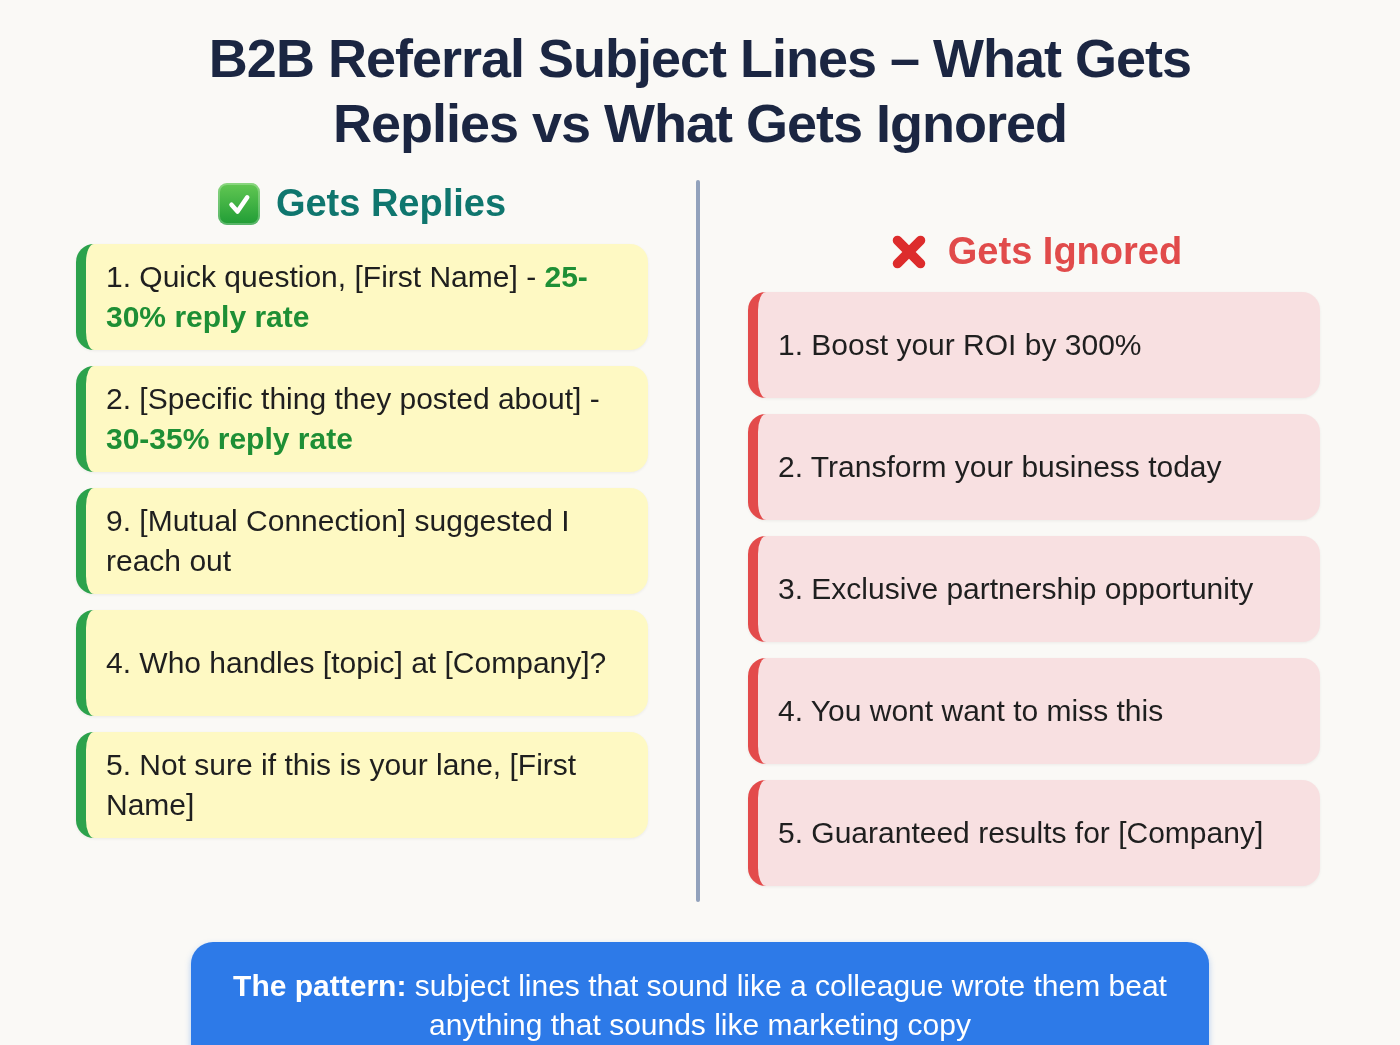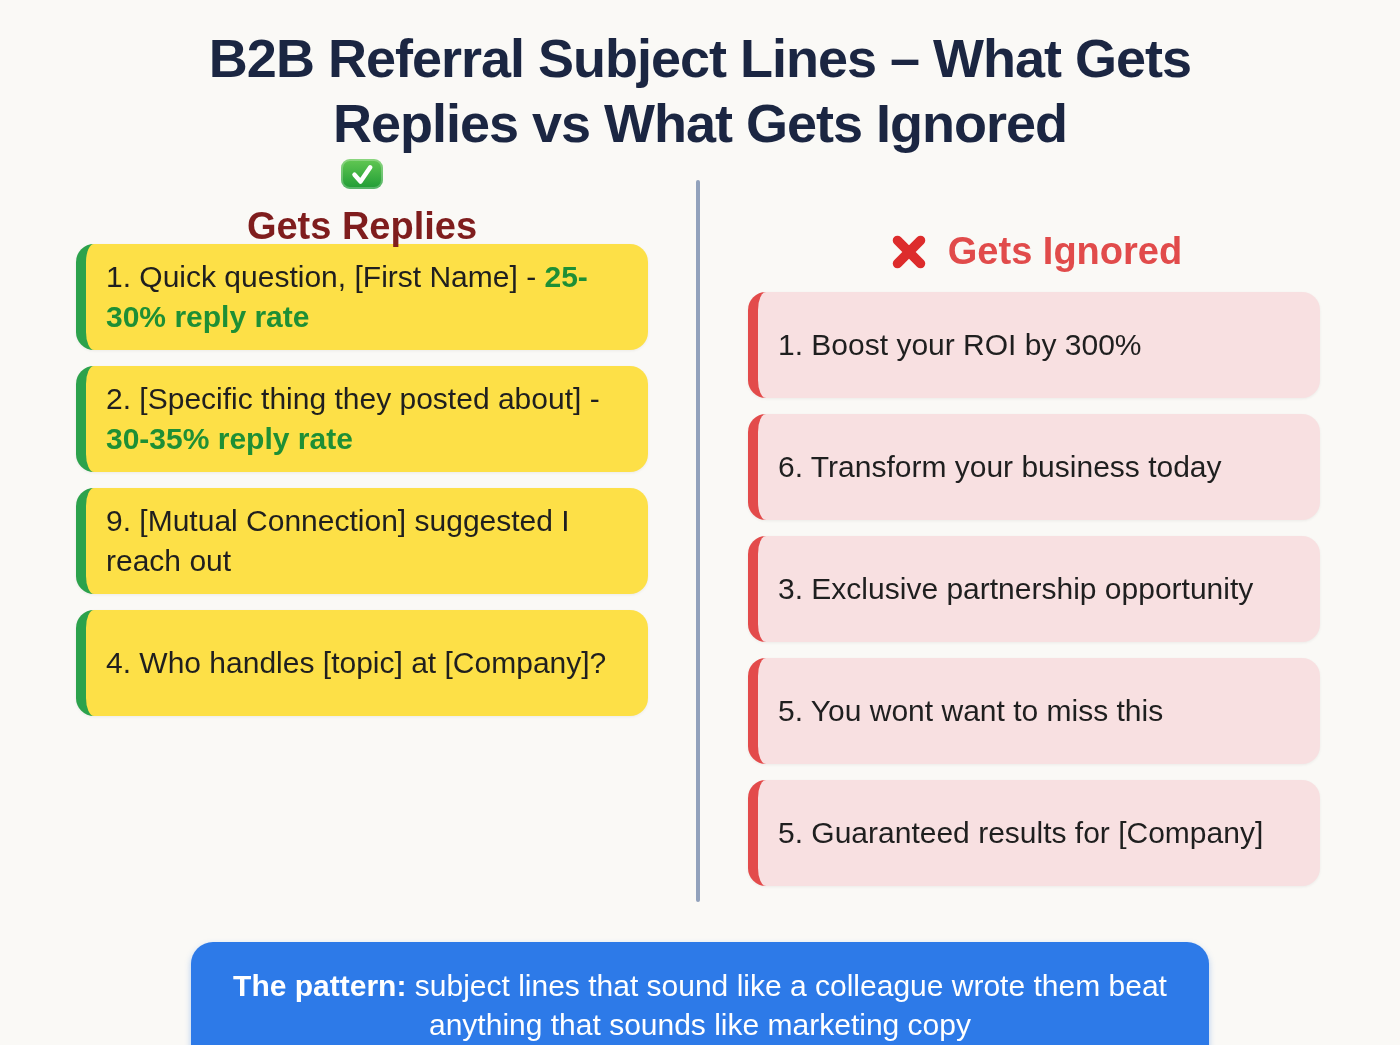--- a/index.html
+++ b/index.html
@@ -43,21 +43,21 @@
   .col-header {
     display: flex;
     align-items: center;
     justify-content: center;
     gap: 16px;
     height: 52px;
     margin-bottom: 14px;
     font-size: 38px;
     font-weight: 700;
   }
-  .col-header.green { color: #7f1d1d; flex-direction: column; }
+  .col-header.green { color: #0f766e; }
   .col-header.red   { color: #e14b4b; margin-top: 48px; }
 
   .check-emoji {
     display: inline-flex;
     align-items: center;
     justify-content: center;
     width: 42px; height: 42px;
     border-radius: 9px;
     background: linear-gradient(180deg, #63c853 0%, #1f9c35 100%);
     box-shadow: inset 0 0 0 2px rgba(255,255,255,0.25);
@@ -77,21 +77,21 @@
     height: 106px;
     margin-bottom: 16px;
     border-radius: 18px;
     padding: 8px 20px 8px 20px;
     font-size: 30px;
     line-height: 1.32;
     color: #1f1f1f;
     box-shadow: 0 1px 3px rgba(0,0,0,0.06);
   }
   .item.green {
-    background: #fde047;
+    background: #fef9c3;
     border-left: 10px solid #2ca24c;
   }
   .item.red {
     background: #f8e0e1;
     border-left: 10px solid #e34b4b;
     align-items: center;
   }
   .item .highlight {
     color: #1e8f35;
     font-weight: 700;
@@ -137,45 +137,48 @@
       </div>
       <div class="item green">
         <div><span>2. [Specific thing they posted about] - </span><span class="highlight">30-35% reply rate</span></div>
       </div>
       <div class="item green">
         <div><span>9. [Mutual Connection] suggested I reach out</span></div>
       </div>
       <div class="item green">
         <div><span>4. Who handles [topic] at [Company]?</span></div>
       </div>
+      <div class="item green">
+        <div><span>5. Not sure if this is your lane, [First Name]</span></div>
+      </div>
     </div>
 
     <div class="col-divider"></div>
 
     <div class="col">
       <div class="col-header red">
         <span class="cross-emoji">
           <svg width="42" height="42" viewBox="0 0 40 40" aria-hidden="true">
             <path d="M9 9 L31 31 M31 9 L9 31" fill="none" stroke="#dd2c2c" stroke-width="9" stroke-linecap="round"></path>
           </svg>
         </span>
         <span>Gets Ignored</span>
       </div>
 
       <div class="item red">
         <div>1. Boost your ROI by 300%</div>
       </div>
       <div class="item red">
-        <div>6. Transform your business today</div>
+        <div>2. Transform your business today</div>
       </div>
       <div class="item red">
         <div>3. Exclusive partnership opportunity</div>
       </div>
       <div class="item red">
-        <div>5. You wont want to miss this</div>
+        <div>4. You wont want to miss this</div>
       </div>
       <div class="item red">
         <div>5. Guaranteed results for [Company]</div>
       </div>
     </div>
 
   </div>
 
   <div class="footer-note">
     <span class="lead">The pattern:</span><span> subject lines that sound like a colleague wrote them beat anything that sounds like marketing copy</span>

